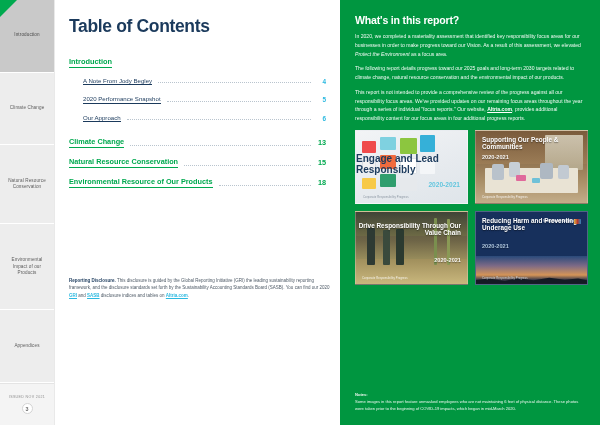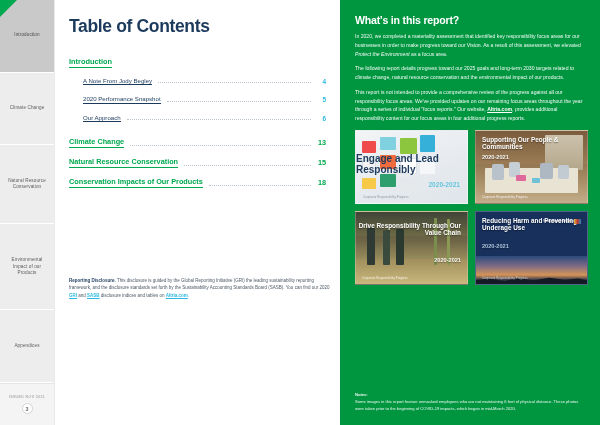--- a/index.html
+++ b/index.html
@@ -261,21 +261,21 @@
       <span class="row-label">Climate Change</span>
       <span class="dots"></span>
       <span class="pg">13</span>
     </div>
     <div class="row main">
       <span class="row-label">Natural Resource Conservation</span>
       <span class="dots"></span>
       <span class="pg">15</span>
     </div>
     <div class="row main">
-      <span class="row-label">Conservation Impacts of Our Products</span>
+      <span class="row-label">Environmental Resource of Our Products</span>
       <span class="dots"></span>
       <span class="pg">18</span>
     </div>
 
     <div class="disclosure">
       <b>Reporting Disclosure.</b><span> This disclosure is guided by the Global Reporting Initiative (GRI) the leading sustainability reporting framework, and the disclosure standards set forth by the Sustainability Accounting Standards Board (SASB). You can find our 2020 </span><a class="dlink">GRI</a><span> and </span><a class="dlink">SASB</a><span> disclosure indices and tables on </span><a class="dlink">Altria.com</a><span>.</span>
     </div>
   </div>
 
   <div class="green">

